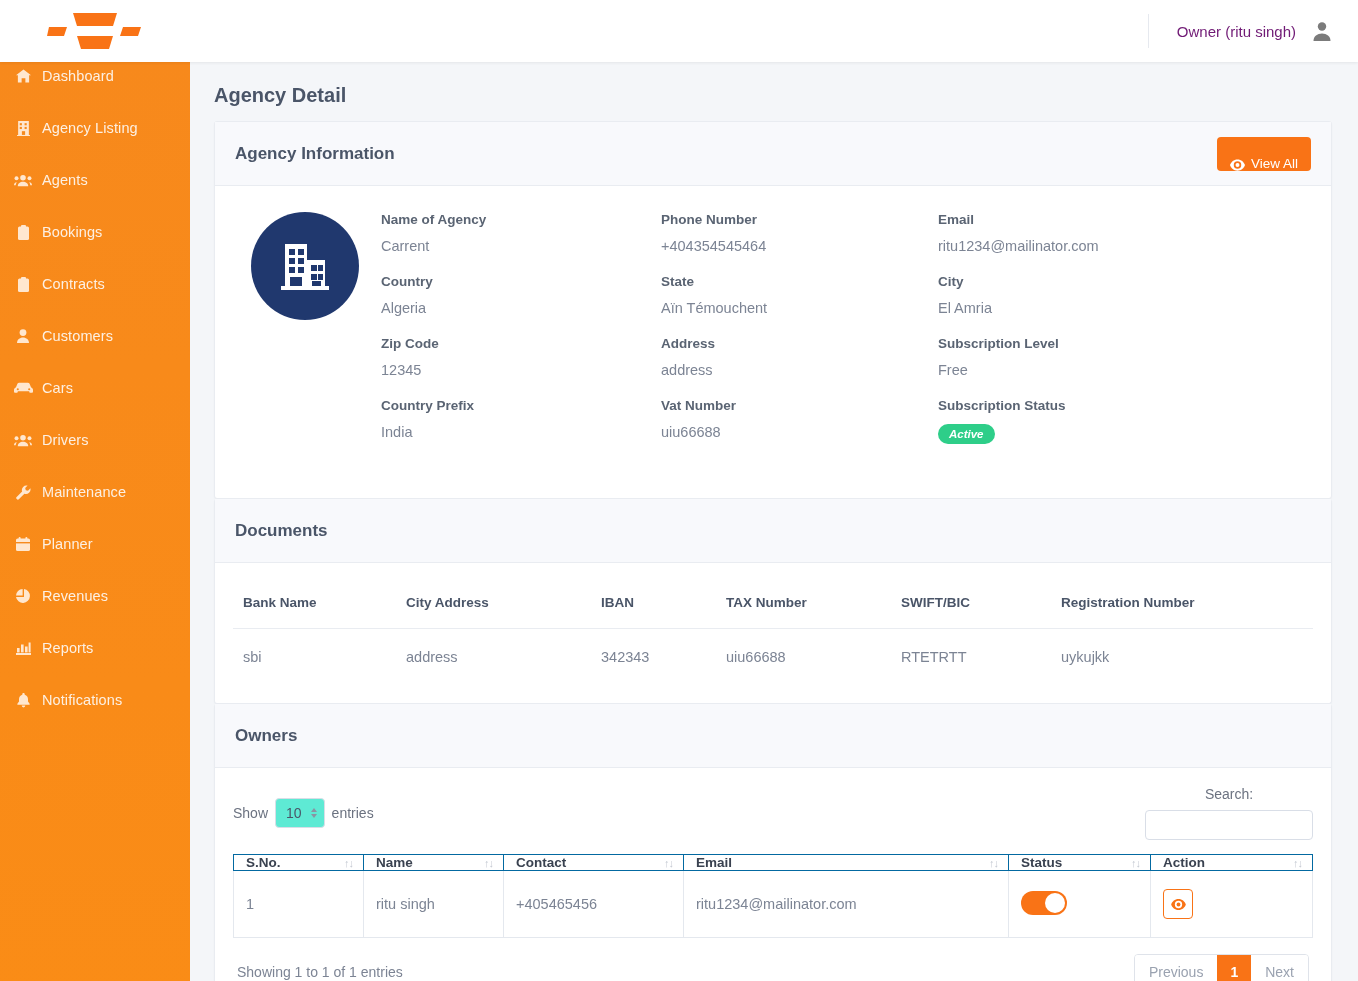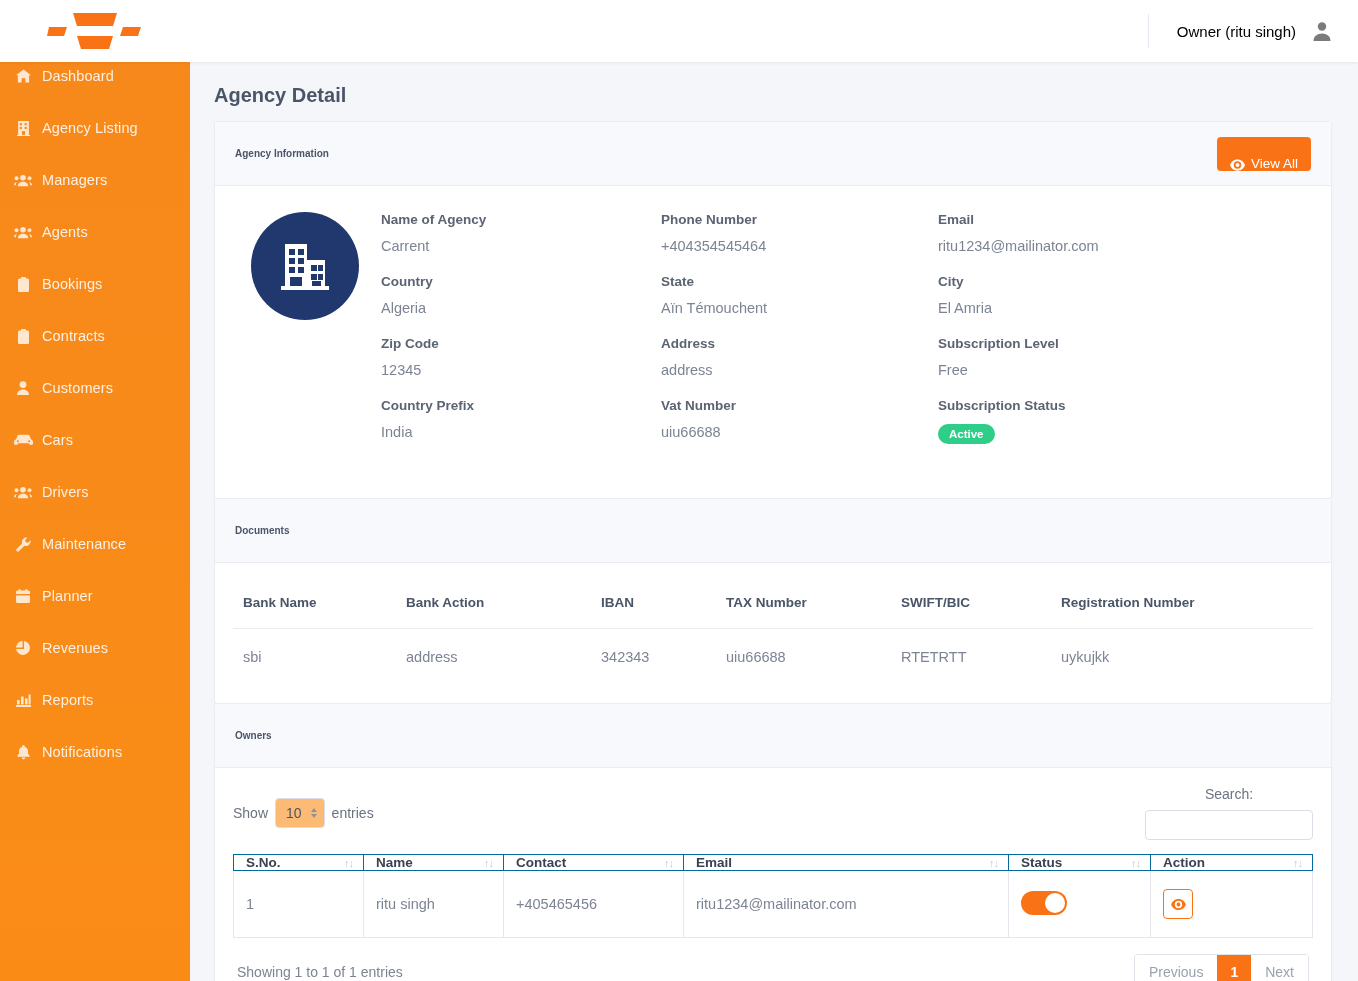--- a/index.html
+++ b/index.html
@@ -25,21 +25,21 @@
   }
   .logo { width: 96px; height: 44px; display:block; }
   .topbar-right {
     margin-left: auto; display: flex; align-items: center;
     height: 62px; padding-right: 24px;
   }
   .topbar-sep {
     width: 1px; height: 34px; background: #e6e9ef; margin-right: 28px;
   }
   .owner-label {
-    font-size: 15px; color: #000000; margin-right: 14px;
+    font-size: 15px; color: #701a75; margin-right: 14px;
     white-space: nowrap;
   }
   .avatar-icon { width: 24px; height: 24px; display:block; }
 
   
   .sidebar {
     position: absolute; top: 50px; left: 0;
     width: 190px; height: 954px;
     background: #f68b1e;
     background: linear-gradient(180deg,#f7891c 0%, #fa8c16 100%);
@@ -80,21 +80,21 @@
     box-shadow: 0 1px 2px rgba(0,0,0,.03);
   }
   .card-header {
     background: #f8f9fc;
     border-bottom: 1px solid #e9ecf1;
     padding: 0 20px;
     height: 64px;
     display: flex; align-items: center;
   }
   .card-header-title {
-    font-size: 10px; font-weight: bold; color: #4a5568;
+    font-size: 17px; font-weight: bold; color: #4a5568;
   }
   .btn-viewall {
     margin-left: auto;
     background: #f97316; color: #fff;
     border: none; border-radius: 4px;
     height: 34px; padding: 0 13px;
     font-size: 13.5px; font-family: inherit;
     display: flex; align-items: flex-end; gap: 6px;
     cursor: pointer;
   }
@@ -118,21 +118,21 @@
   .info-cell { padding-bottom: 20px; }
   .info-label {
     font-size: 13.5px; font-weight: bold; color: #5a6473;
     margin-bottom: 11px;
   }
   .info-value { font-size: 14.5px; color: #7c8494; }
   .badge-active {
     display: inline-block;
     background: #2ece89; color: #fff;
     font-size: 11.5px; font-weight: bold;
-    padding: 4px 11px; border-radius: 11px;
+    padding: 4px 11px; border-radius: 11px; font-style: italic;
   }
 
   
   .docs-body { padding: 20px 18px 28px 18px; }
   table.plain { width: 100%; border-collapse: collapse; }
   table.plain th {
     text-align: left; font-size: 13.5px; font-weight: bold;
     color: #4a5568; padding: 12px 10px 18px 10px;
     border-bottom: 1px solid #e9ecf1;
   }
@@ -141,21 +141,21 @@
   }
 
   
   .dt-body { padding: 18px 18px 14px 18px; }
   .dt-top { display: flex; align-items: center; margin-bottom: 14px; }
   .dt-show { font-size: 14px; color: #6b7280; display: flex; align-items: center; gap: 7px; }
   .dt-select {
     position: relative; display: inline-flex; align-items: center;
     border: 1px solid #d9dee7; border-radius: 4px;
     height: 30px; padding: 0 22px 0 10px;
-    font-size: 14px; color: #4a5568; background: #fdba74;
+    font-size: 14px; color: #4a5568; background: #5eead4;
     cursor: pointer;
   }
   .dt-select .caret {
     position: absolute; right: 7px; top: 50%; transform: translateY(-50%);
     display:flex; flex-direction:column; gap:2px;
   }
   .dt-select .caret i {
     display:block; width:0;height:0;
     border-left:3.5px solid transparent; border-right:3.5px solid transparent;
   }
@@ -260,33 +260,20 @@
           <rect x="2.5" y="2" width="2" height="2" fill="#f68b1e"></rect>
           <rect x="7" y="2" width="2" height="2" fill="#f68b1e"></rect>
           <rect x="2.5" y="5.5" width="2" height="2" fill="#f68b1e"></rect>
           <rect x="7" y="5.5" width="2" height="2" fill="#f68b1e"></rect>
           <rect x="4.5" y="9.5" width="3" height="3.5" fill="#f68b1e"></rect>
         </svg>
     </span>
     <span class="nav-label">Agency Listing</span>
   </div>
 
-  <div class="nav-item">
-    <span class="nav-icon">
-      <svg width="18" height="13" viewBox="0 0 20 14">
-          <circle cx="10" cy="4" r="3.1"></circle>
-          <path d="M4.2 13.5c0-3.2 2.6-5 5.8-5s5.8 1.8 5.8 5z"></path>
-          <circle cx="2.8" cy="4.4" r="2.2"></circle>
-          <path d="M0 12.4c0-2.2 1.3-3.4 3.1-3.5-.8.9-1.2 2.1-1.2 3.5z"></path>
-          <circle cx="17.2" cy="4.4" r="2.2"></circle>
-          <path d="M20 12.4c0-2.2-1.3-3.4-3.1-3.5.8.9 1.2 2.1 1.2 3.5z"></path>
-        </svg>
-    </span>
-    <span class="nav-label">Managers</span>
-  </div>
 
   <div class="nav-item">
     <span class="nav-icon">
       <svg width="18" height="13" viewBox="0 0 20 14">
           <circle cx="10" cy="4" r="3.1"></circle>
           <path d="M4.2 13.5c0-3.2 2.6-5 5.8-5s5.8 1.8 5.8 5z"></path>
           <circle cx="2.8" cy="4.4" r="2.2"></circle>
           <path d="M0 12.4c0-2.2 1.3-3.4 3.1-3.5-.8.9-1.2 2.1-1.2 3.5z"></path>
           <circle cx="17.2" cy="4.4" r="2.2"></circle>
           <path d="M20 12.4c0-2.2-1.3-3.4-3.1-3.5.8.9 1.2 2.1 1.2 3.5z"></path>
@@ -501,21 +488,21 @@
 
   <section class="card" style="border-top:none;">
     <div class="card-header">
       <span class="card-header-title">Documents</span>
     </div>
     <div class="docs-body">
       <table class="plain">
         <thead>
           <tr>
             <th style="width:163px">Bank Name</th>
-            <th style="width:195px">Bank Action</th>
+            <th style="width:195px">City Address</th>
             <th style="width:125px">IBAN</th>
             <th style="width:175px">TAX Number</th>
             <th style="width:160px">SWIFT/BIC</th>
             <th>Registration Number</th>
           </tr>
         </thead>
         <tbody>
           <tr>
             <td>sbi</td>
             <td>address</td>

